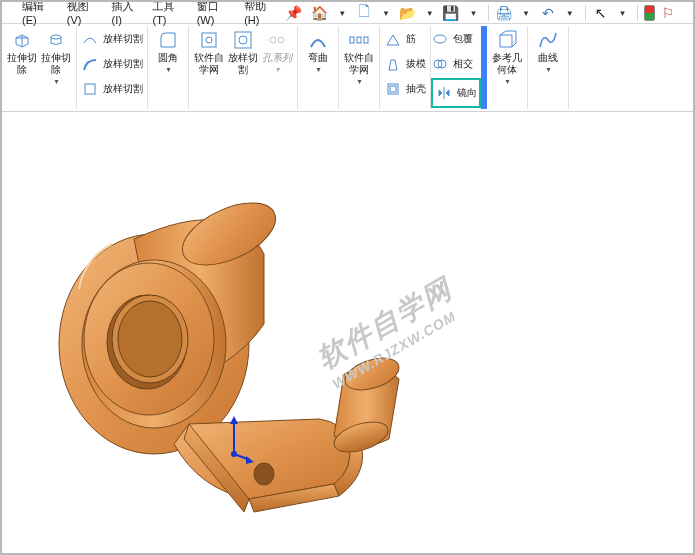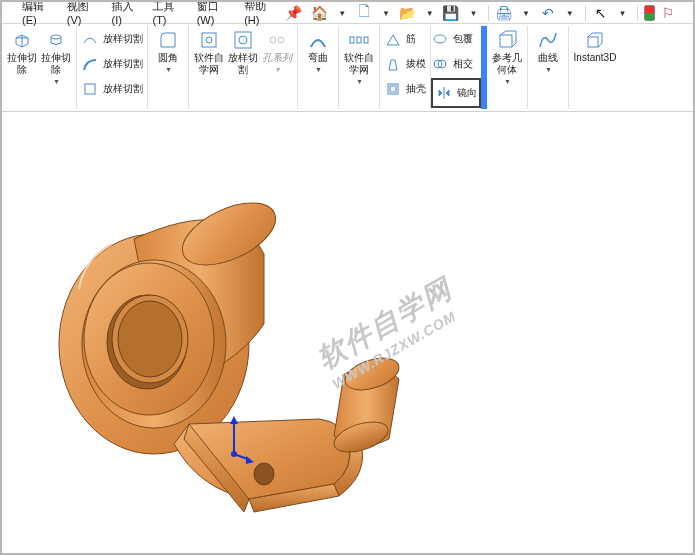--- a/index.html
+++ b/index.html
@@ -13,21 +13,21 @@
 .menubar .light{width:12px;height:16px;border:1px solid #888;background:linear-gradient(#e5322b 50%,#2fa03f 50%);border-radius:2px;}
 .ribbon{height:88px;background:#fff;border-bottom:1px solid #d0d0d0;display:flex;padding:2px 0;}
 .rgroup{display:flex;flex-direction:column;align-items:flex-start;justify-content:flex-start;padding:2px 4px;border-right:1px solid #e0e0e0;}
 .rgroup.no-border{border-right:none;}
 .big-btn{display:flex;flex-direction:column;align-items:center;width:32px;font-size:10px;color:#222;line-height:12px;text-align:center;}
 .big-btn .ico{width:24px;height:24px;display:flex;align-items:center;justify-content:center;color:#4b8bcf;}
 .triple{display:flex;flex-direction:column;gap:3px;font-size:10px;color:#222;}
 .triple .row{display:flex;align-items:center;gap:4px;height:22px;}
 .triple .row .ico{width:18px;height:18px;display:flex;align-items:center;justify-content:center;color:#4b8bcf;}
 .down-caret{font-size:8px;color:#555;margin-left:1px;}
-.mirror-box{border:2px solid #404040;padding:2px 2px;display:flex;flex-direction:column;gap:2px;}
+.mirror-box{border:2px solid #14b8a6;padding:2px 2px;display:flex;flex-direction:column;gap:2px;}
 .mirror-box .row{display:flex;align-items:center;gap:4px;font-size:10px;}
 .sec-toolbar{position:absolute;top:120px;right:18px;display:flex;gap:2px;align-items:center;}
 .sec-toolbar .ti{width:20px;height:20px;display:flex;align-items:center;justify-content:center;color:#3478c0;}
 .sec-toolbar .sep{width:1px;height:16px;background:#ccc;margin:0 2px;}
 .sec-toolbar .down{font-size:8px;color:#333;}
 .viewport{position:absolute;top:112px;left:2px;right:2px;bottom:2px;background:#fff;}
 .model-svg{position:absolute;top:30px;left:30px;}
 .watermark{position:absolute;top:190px;left:310px;font-size:28px;color:#c8c8c8;pointer-events:none;transform:rotate(-30deg);font-weight:bold;font-style:italic;letter-spacing:2px;}
 .watermark .sub{font-size:14px;display:block;letter-spacing:1px;}
 .axis-ind{position:absolute;left:220px;top:300px;}
@@ -275,31 +275,20 @@
       <span class="ico">
           <svg width="22" height="22">
             <path d="M3 18 Q6 4 11 11 Q16 18 19 4" fill="none" stroke="#4b8bcf" stroke-width="1.5"></path>
           </svg>
         </span>
       <span>曲线</span>
       <span class="down-caret">▾</span>
     </div>
   </div>
 
-  <div class="rgroup no-border">
-    <div class="big-btn" style="width:44px;">
-      <span class="ico">
-          <svg width="22" height="22">
-            <rect x="4" y="8" width="10" height="10" fill="none" stroke="#4b8bcf"></rect>
-            <path d="M4 8 L8 4 L18 4 L18 14 L14 18" fill="none" stroke="#4b8bcf"></path>
-          </svg>
-        </span>
-      <span>Instant3D</span>
-    </div>
-  </div>
 </div>
 
 <div class="sec-toolbar">
   <span class="ti">🔍</span>
   <span class="ti">⛶</span>
   <span class="ti">🔎</span>
   <span class="sep"></span>
   <span class="ti">
       <svg width="16" height="16">
         <rect x="2" y="4" width="12" height="10" fill="none" stroke="#4b8bcf"></rect>

